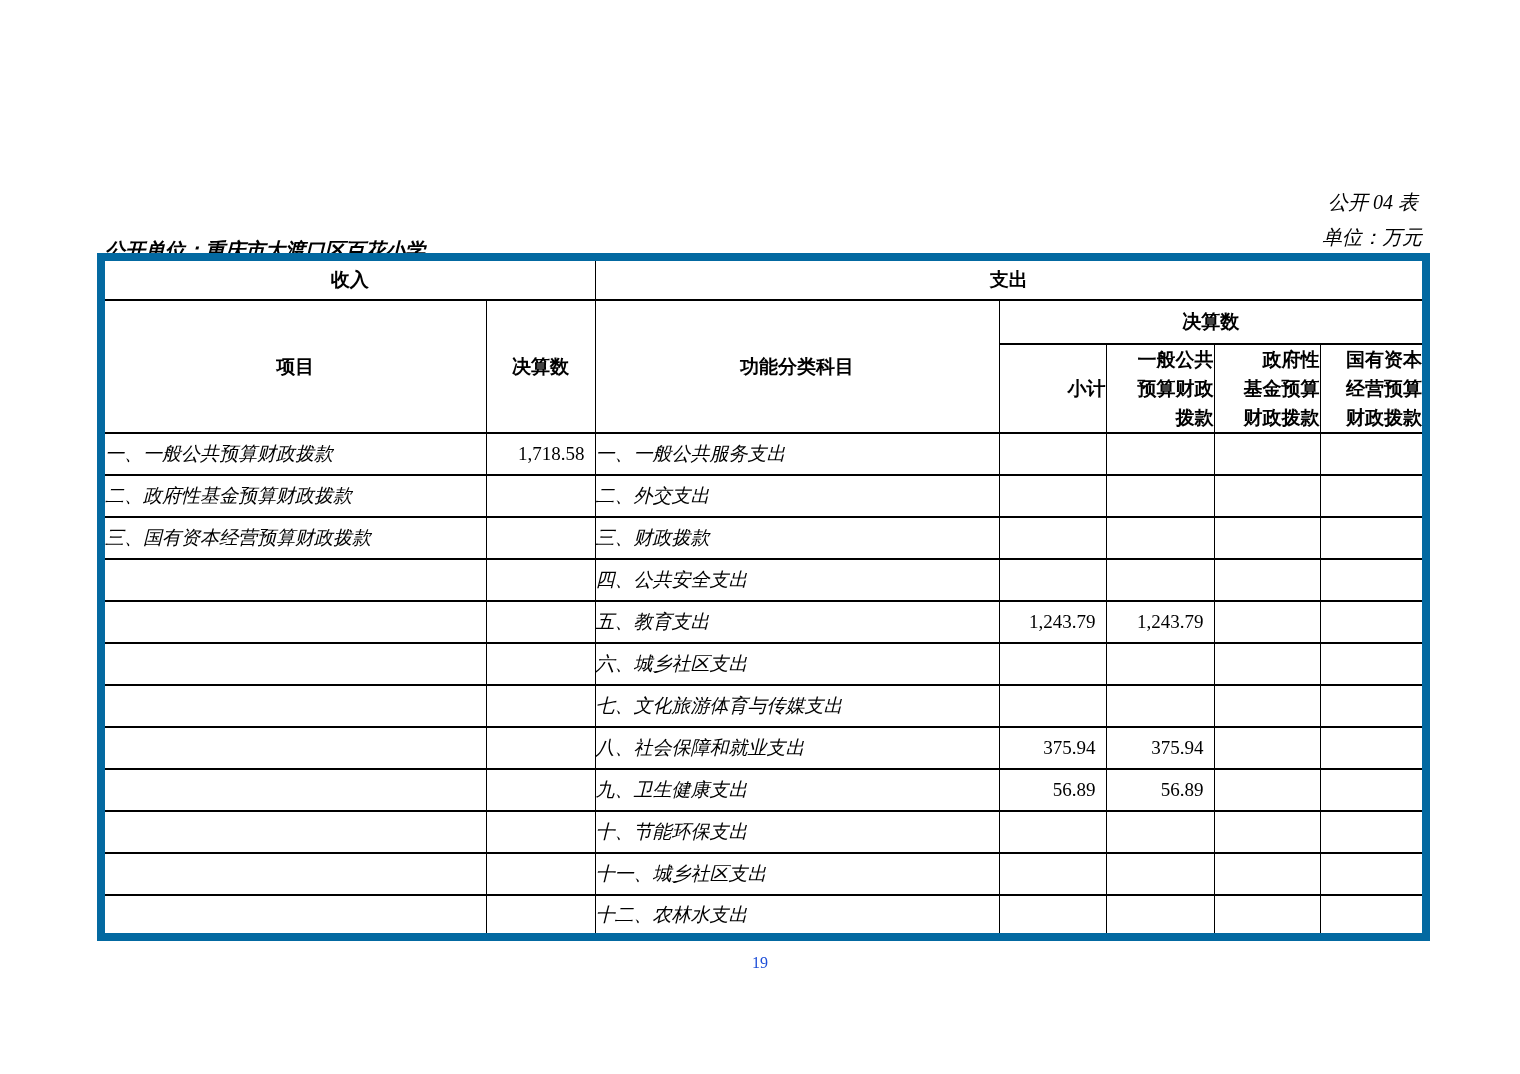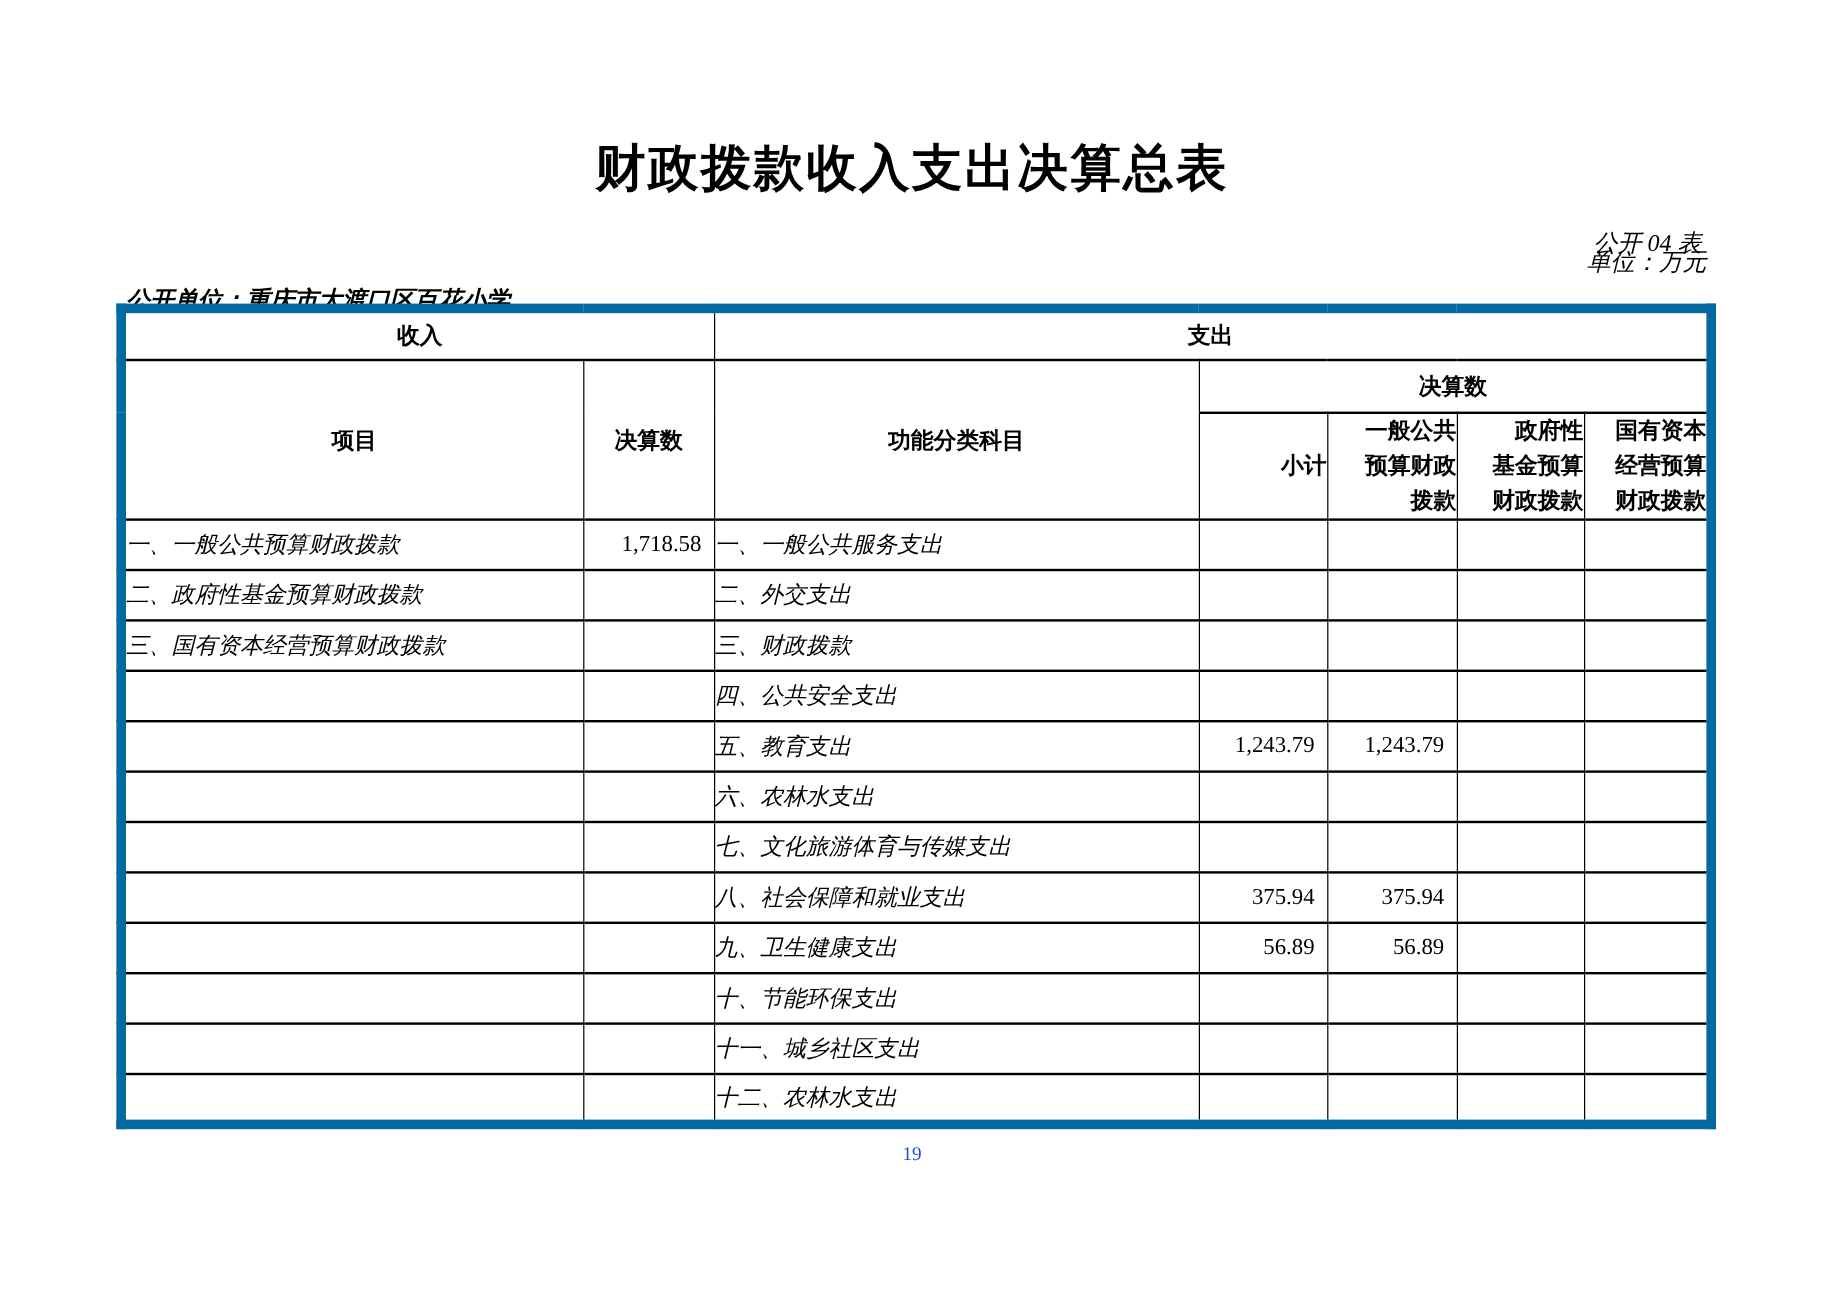--- a/index.html
+++ b/index.html
@@ -43,21 +43,21 @@
     top: 221px;
     left: 105px;
     font-size: 20px;
     font-style: italic;
     font-weight: bold;
     font-family: "Liberation Serif", serif;
     margin-top: 16px;
   }
   .unit-right {
     position: absolute;
-    top: 205px;
+    top: 224px;
     right: 98px;
     font-size: 20px;
     font-style: italic;
     font-family: "Liberation Serif", serif;
   }
   table.main-table {
     position: absolute;
     left: 97px;
     top: 253px;
     width: 1325px;
@@ -117,21 +117,20 @@
     font-family: "Liberation Serif", serif;
     font-size: 16px;
     color: #1d4ed8;
   }
 </style>
 </head>
 <body>
 
 <div class="page">
 
-  <h1 class="title">财政拨款收入支出决算总表</h1>
 
   <div class="table-no">公开 04 表</div>
   <div class="unit-left">公开单位：重庆市大渡口区百花小学</div>
   <div class="unit-right">单位：万元</div>
 
   <table class="main-table">
     <colgroup>
       <col style="width:385px">
       <col style="width:109px">
       <col style="width:404px">
@@ -206,21 +205,21 @@
         <td class="num-cell"></td>
         <td class="text-cell">五、教育支出</td>
         <td class="num-cell">1,243.79</td>
         <td class="num-cell">1,243.79</td>
         <td class="num-cell"></td>
         <td class="num-cell"></td>
       </tr>
       <tr>
         <td class="text-cell"></td>
         <td class="num-cell"></td>
-        <td class="text-cell">六、农林水支出</td>
+        <td class="text-cell">六、城乡社区支出</td>
         <td class="num-cell"></td>
         <td class="num-cell"></td>
         <td class="num-cell"></td>
         <td class="num-cell"></td>
       </tr>
       <tr>
         <td class="text-cell"></td>
         <td class="num-cell"></td>
         <td class="text-cell">七、文化旅游体育与传媒支出</td>
         <td class="num-cell"></td>

